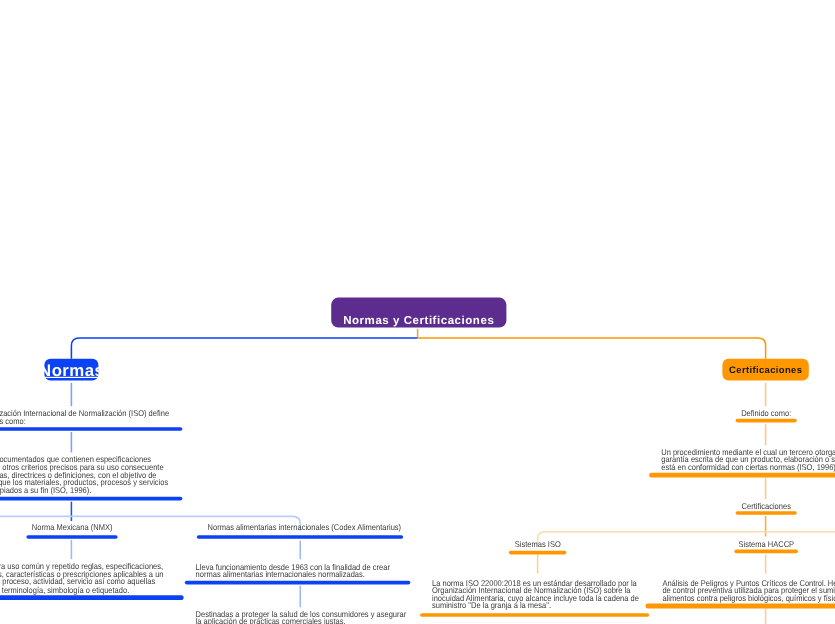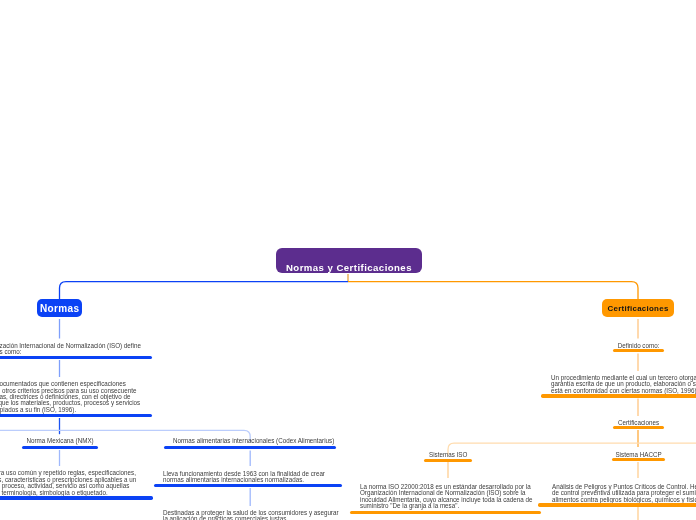--- a/index.html
+++ b/index.html
@@ -2,21 +2,21 @@
 <html><head>
 <meta charset="utf-8">
 <style>
   html,body{margin:0;padding:0;width:696px;height:520px;background:#ffffff;overflow:hidden;}
   body{font-family:"Liberation Sans",sans-serif;-webkit-font-smoothing:antialiased;}
   #canvas{position:relative;width:696px;height:520px;overflow:hidden;}
   svg.links{position:absolute;left:0;top:0;width:696px;height:520px;}
   .pill{position:absolute;display:flex;align-items:center;justify-content:center;
         font-weight:bold;white-space:nowrap;box-sizing:border-box;}
   .root{background:#5C2D8E;padding-top:13px;color:#fff;font-size:9.6px;letter-spacing:0.45px;text-indent:0.45px;border-radius:6px;}
-  .blue{background:#0B42F5;color:#fff;font-size:10px;letter-spacing:0.35px;text-indent:0.35px;border-radius:5px;padding-top:1px;}
+  .blue{background:#0B42F5;color:#fff;font-size:14px;letter-spacing:0.35px;text-indent:0.35px;border-radius:5px;padding-top:1px;text-decoration:underline;}
   .orange{background:#FF9800;color:#151515;font-size:7.9px;letter-spacing:0.3px;text-indent:0.3px;border-radius:5px;padding-top:1px;}
   .tnode{position:absolute;box-sizing:border-box;}
   .tnode .bar{position:absolute;left:0;right:0;}
   .tnode .t{font-size:7px;line-height:6.45px;color:#3b3b3b;white-space:pre;transform:scaleX(0.895);transform-origin:0 50%;}
   .ctr .t{transform-origin:50% 50%;}
   .tnode .bar{height:3.2px;border-radius:1.7px;}
   .bar.b{background:#0B42F5;}
   .bar.o{background:#FF9800;}
   .ctr .t{text-align:center;}
 </style>

